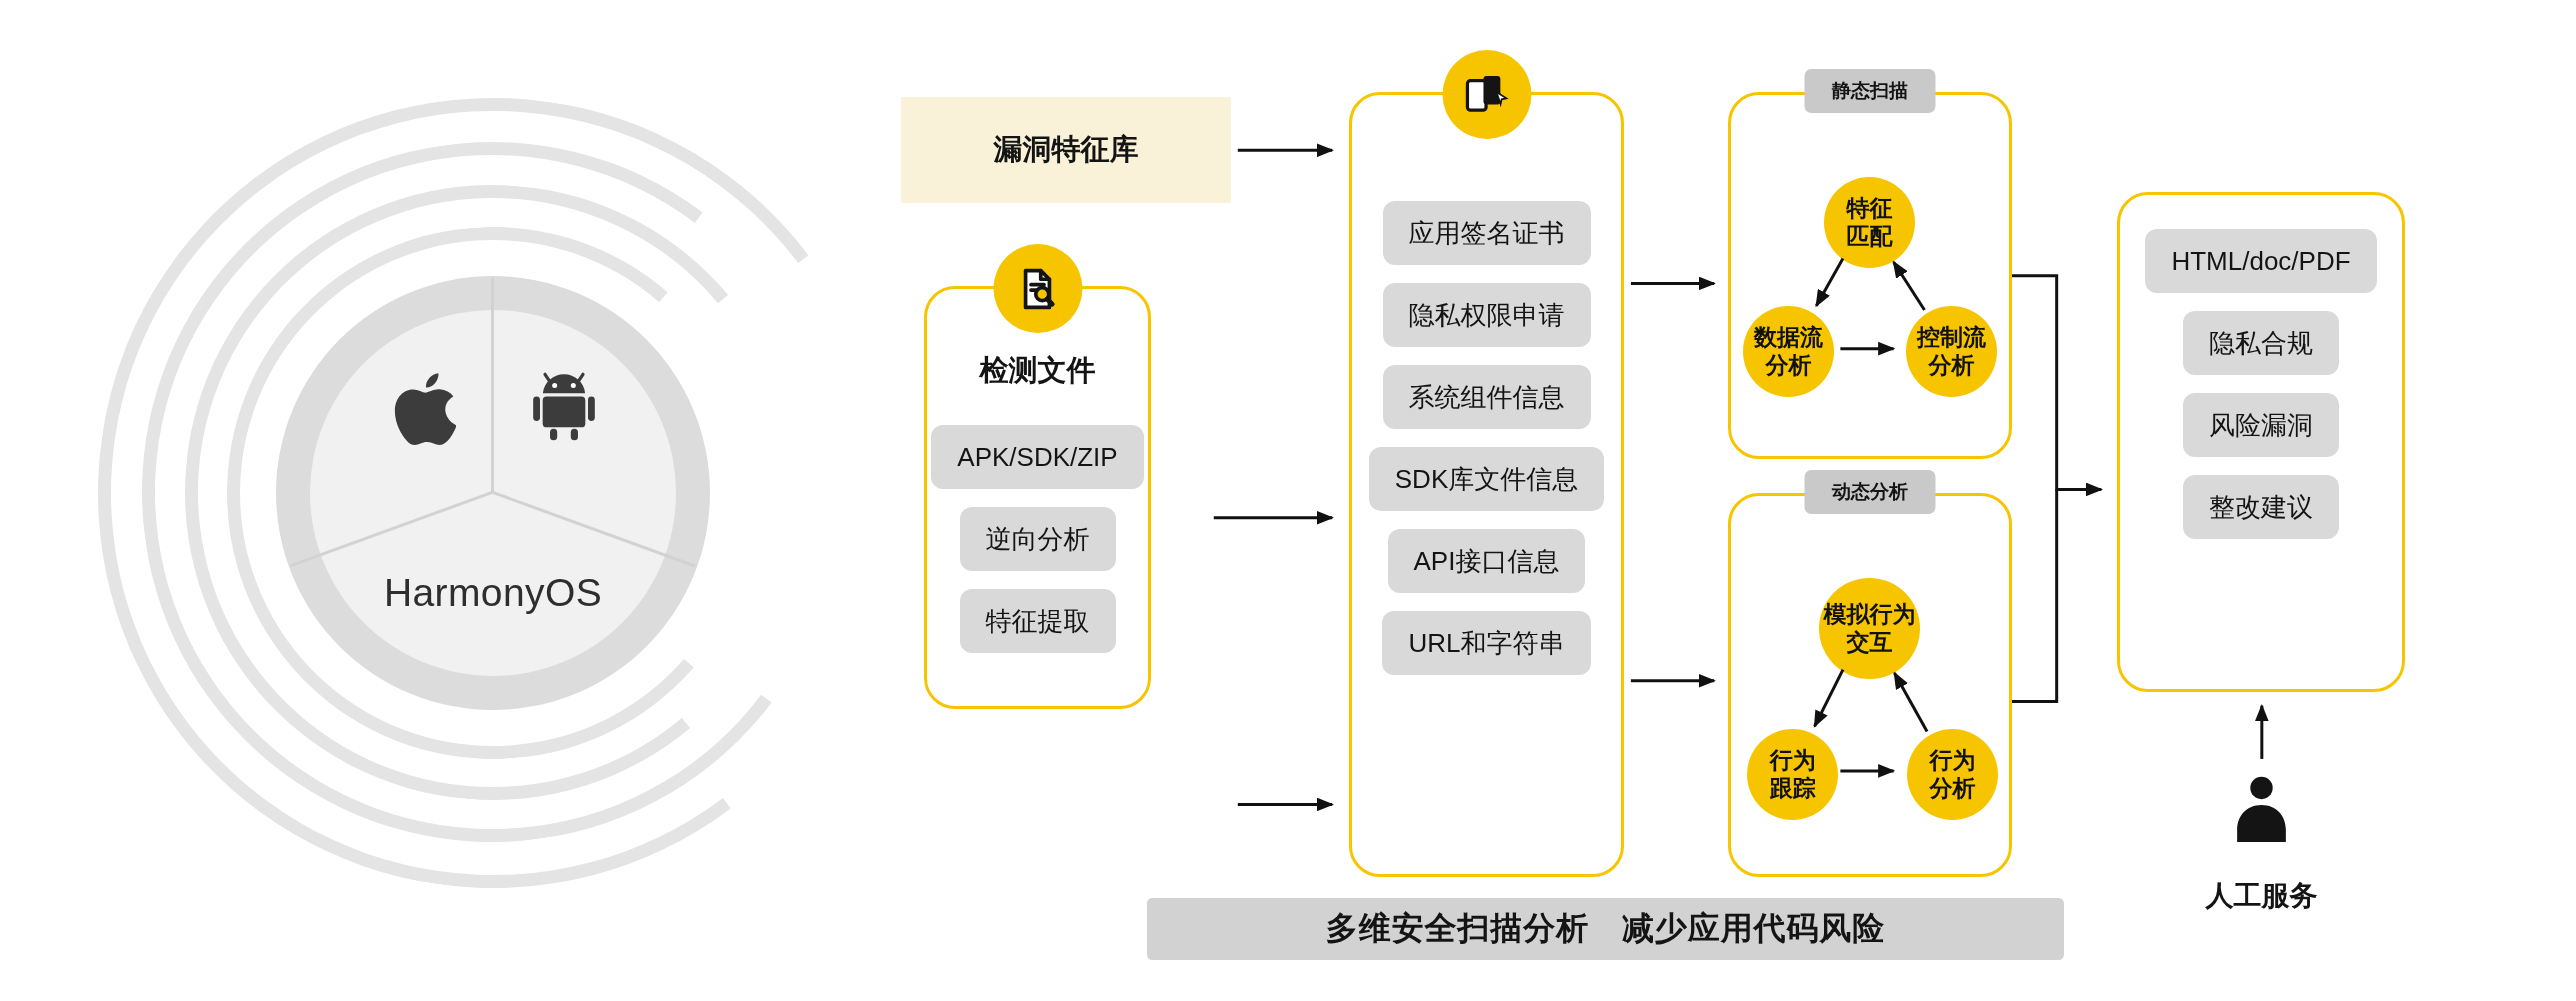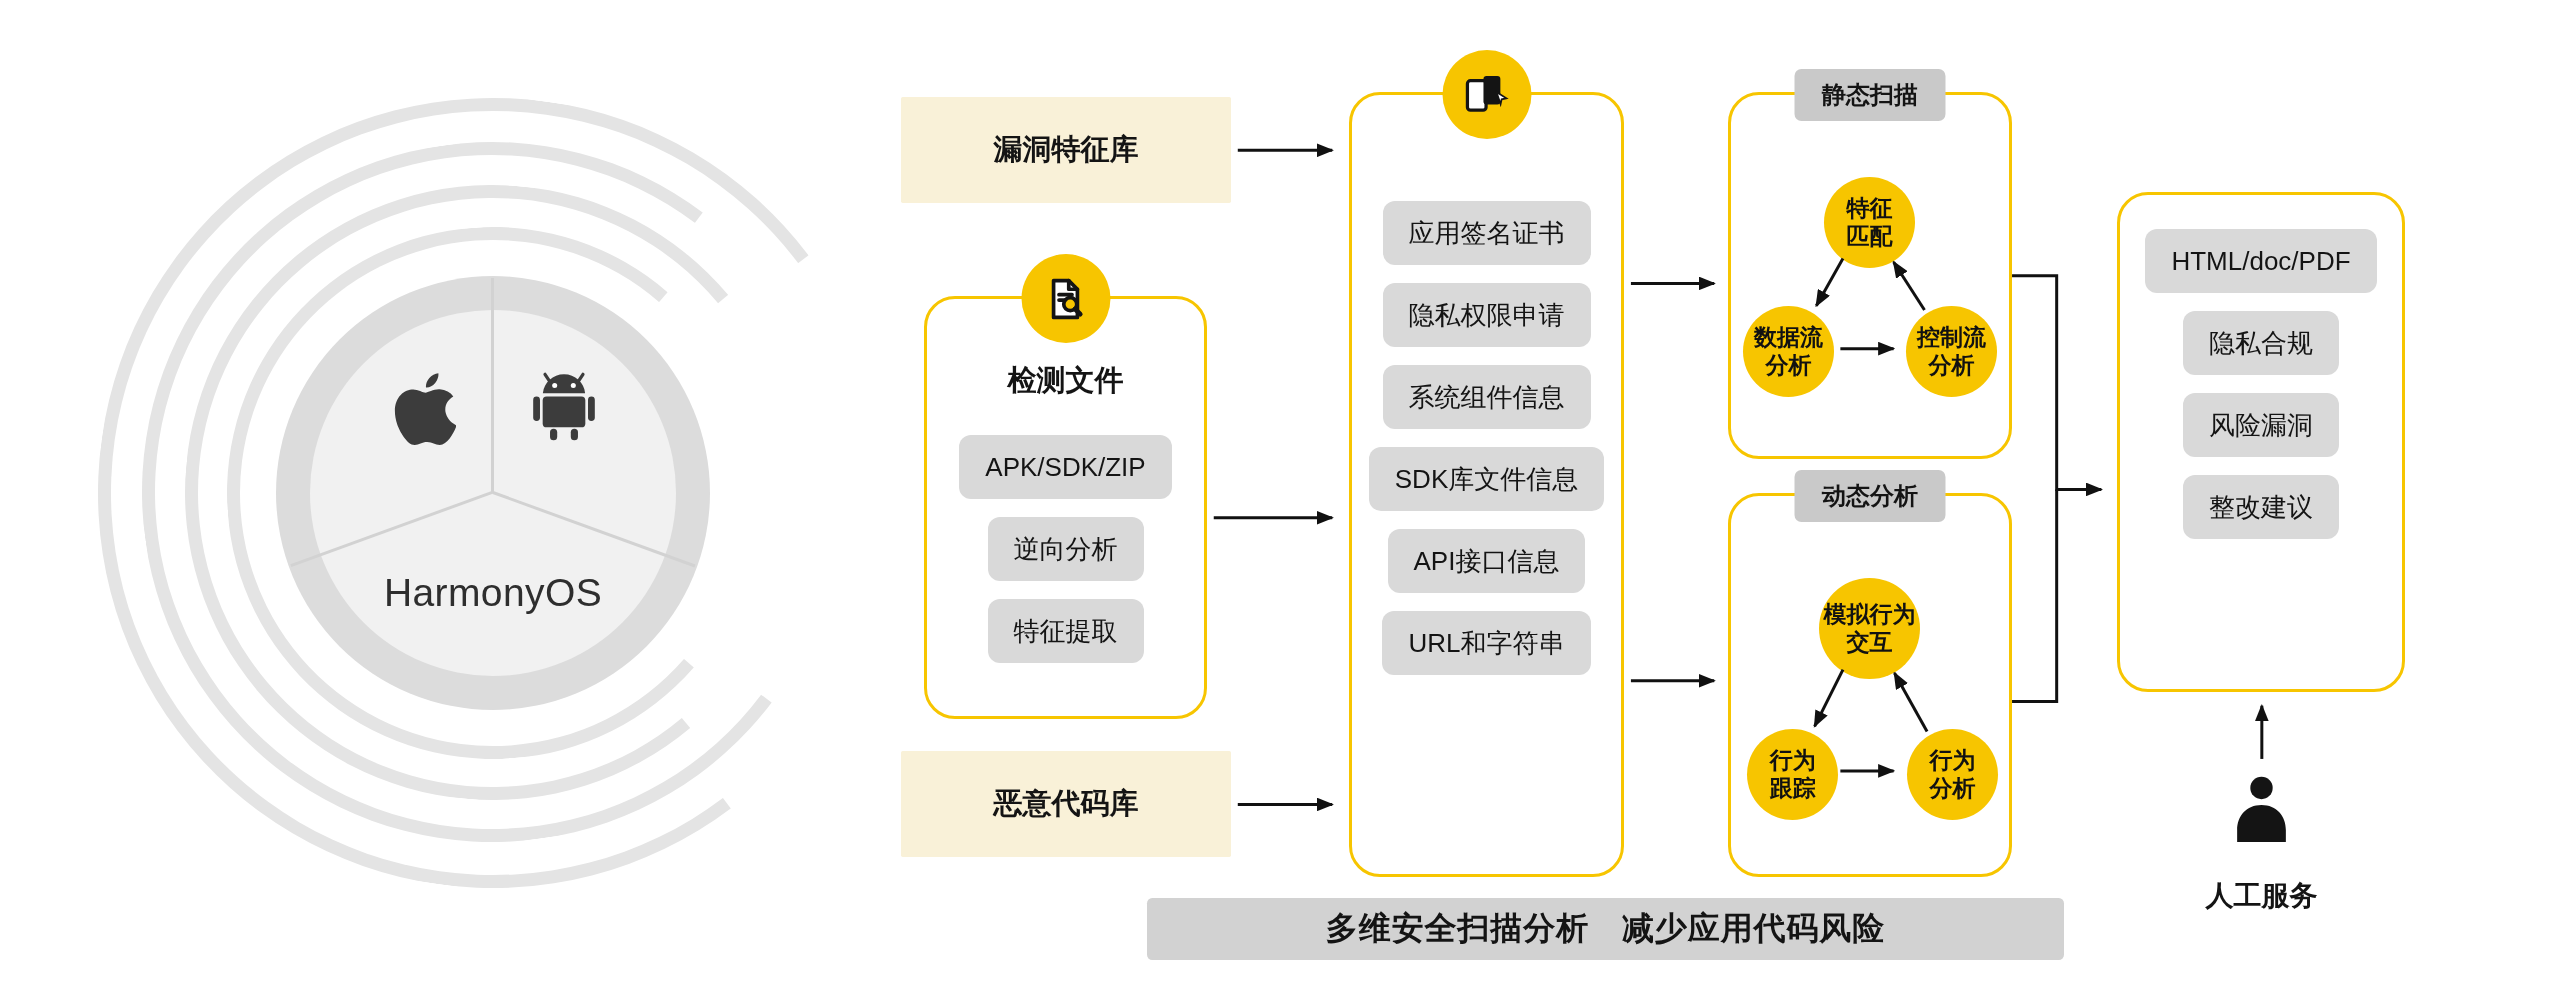--- a/index.html
+++ b/index.html
@@ -32,21 +32,21 @@
     font-size: 39px; font-weight: 500; letter-spacing: 0.4px; color: #2e2e2e; }
 
   
   .cream { position: absolute; width: 330px; height: 106px; background: #f9f1d8; border-radius: 1.7px;
     display: flex; align-items: center; justify-content: center; font-size: 29px; font-weight: 700; text-align: right; }
   .cream-top { left: 901px; top: 97px; }
   .cream-bottom { left: 901px; top: 751px; }
 
   
   .ybox { position: absolute; background: #ffffff; border: 3.4px solid #f7c500; border-radius: 31px; }
-  .detect-box { left: 924px; top: 296px; width: 283px; height: 423px; }
+  .detect-box { left: 924px; top: 286px; width: 227px; height: 423px; }
   .info-box   { left: 1349px; top: 92px; width: 275px; height: 785px; }
   .static-box { left: 1728px; top: 92px; width: 284px; height: 367px; }
   .dynamic-box{ left: 1728px; top: 493px; width: 284px; height: 384px; }
   .report-box { left: 2117px; top: 192px; width: 288px; height: 500px; }
 
   .icon-circle { position: absolute; top: -45px; left: 50%; transform: translateX(-50%);
     width: 89px; height: 89px; border-radius: 50%; background: #f7c500;
     display: flex; align-items: center; justify-content: center; z-index: 2; }
   .icon-circle svg { width: 52px; height: 52px; }
 
@@ -56,23 +56,23 @@
 
   .pill-col { display: flex; flex-direction: column; align-items: center; gap: 18px; }
   .pc-detect { margin-top: 34px; }
   .pc-info { margin-top: 106px; }
   .pc-report { margin-top: 34px; }
   .pill { background: #d9d9d9; border-radius: 12px; height: 64px; width: max-content;
     display: flex; align-items: center; justify-content: center; padding: 0 26px;
     font-size: 26px; font-weight: 500; color: #141414; }
 
   .tab { position: absolute; top: -26px; left: 50%; transform: translateX(-50%);
-    height: 52px; padding: 0 27.5px; background: #c9c9c9; border-radius: 6.9px;
+    height: 44px; padding: 0 27.5px; background: #c9c9c9; border-radius: 6.9px;
     display: flex; align-items: center; justify-content: center;
-    font-size: 24px; font-weight: 700; white-space: nowrap; z-index: 2; }
+    font-size: 19px; font-weight: 700; white-space: nowrap; z-index: 2; }
 
   .node { position: absolute; border-radius: 50%; background: #f7c500;
     display: flex; align-items: center; justify-content: center; text-align: center;
     font-size: 23px; font-weight: 700; line-height: 1.18; white-space: pre-line; color: #111; }
   .sn-top  { left: 93px; top: 82px;  width: 91px; height: 91px; }
   .sn-left { left: 12px;  top: 211px; width: 91px; height: 91px; }
   .sn-right{ left: 175px; top: 211px; width: 91px; height: 91px; }
   .dn-top  { left: 88px; top: 82px;  width: 101px; height: 101px; }
   .dn-left { left: 16.3px;  top: 233px; width: 91px; height: 91px; }
   .dn-right{ left: 176px; top: 233px; width: 91px; height: 91px; }
@@ -121,21 +121,20 @@
       <circle cx="14.6" cy="5.7" r="0.7" fill="#fff"></circle>
       <g stroke="#3c3c3c" stroke-width="0.9" stroke-linecap="round">
         <line x1="8" y1="4.6" x2="6.7" y2="2.6"></line>
         <line x1="16" y1="4.6" x2="17.3" y2="2.6"></line>
       </g>
     </svg>
     <div class="brand">HarmonyOS</div>
   </div>
 
   <div class="cream cream-top">漏洞特征库</div>
-  <div class="cream cream-bottom">恶意代码库</div>
 
   <div class="ybox detect-box">
     <div class="icon-circle">
       <svg viewBox="0 0 24 24" fill="none" stroke="#141414" stroke-width="1.7" stroke-linejoin="round" stroke-linecap="round">
         <path d="M6.5 3.5h7l4 4v13h-11z" fill="#ffffff"></path>
         <path d="M13.5 3.5v4h4"></path>
         <line x1="9" y1="10" x2="15" y2="10"></line>
         <line x1="9" y1="12.5" x2="12" y2="12.5"></line>
         <circle cx="14.2" cy="14.4" r="3" fill="#f7c500"></circle>
         <line x1="16.4" y1="16.6" x2="18.8" y2="19" stroke-width="2.2"></line>

